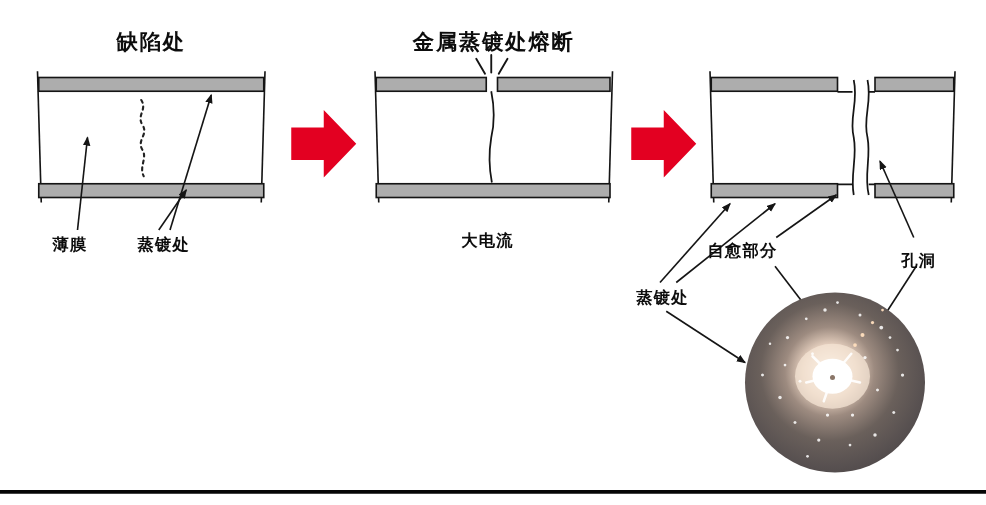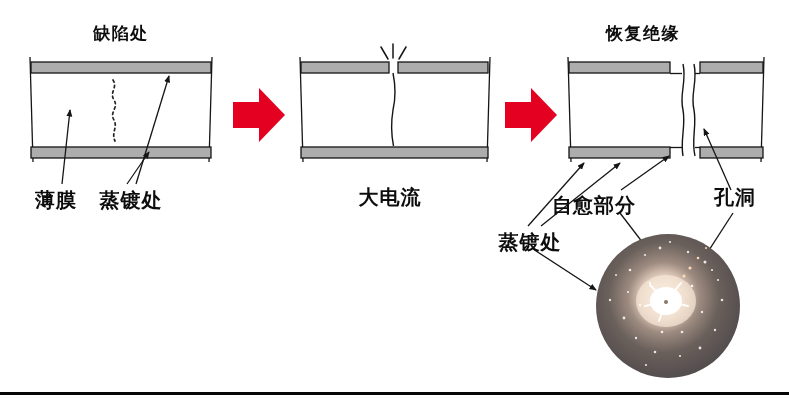--- a/index.html
+++ b/index.html
@@ -3,21 +3,21 @@
 <meta charset="utf-8">
 <style>
   html,body{margin:0;padding:0;background:#ffffff;}
   .canvas{
     position:relative;width:789px;height:404px;background:#ffffff;overflow:hidden;
     font-family:Liberation Sans, sans-serif;color:#111;
   }
   .canvas svg{position:absolute;left:0;top:0;display:block;}
   .label{position:absolute;transform:translateX(-50%);font-weight:700;white-space:nowrap;color:#0d0d0d;}
   .title{font-size:17px;letter-spacing:1.5px;}
-  .small{font-size:20px;letter-spacing:1px;}
+  .small{font-size:13px;letter-spacing:1px;}
   .bottom-rule{position:absolute;left:0;top:392px;width:789px;height:3px;background:#060606;}
 </style>
 </head>
 <body>
 
 <div class="canvas">
 
   <svg width="789" height="404" viewBox="0 0 789 404">
     <defs>
       <marker id="ah" markerWidth="9" markerHeight="8" refX="6.5" refY="3" orient="auto" markerUnits="userSpaceOnUse">
@@ -138,23 +138,23 @@
             <circle cx="698" cy="258" r="1.3"></circle>
           <circle cx="706" cy="248" r="1.1"></circle>
             <circle cx="714" cy="240" r="0.9"></circle>
           <circle cx="684" cy="276" r="1.5"></circle>
         </g>
       </g>
     </g>
   </svg>
 
   <div class="label title" style="left:121px;top:22px">缺陷处</div>
-  <div class="label title" style="left:643px;top:22px">恢复绝缘</div>
+  <div class="label title" style="left:395px;top:22px">金属蒸镀处熔断</div>
 
   <div class="label small" style="left:56px;top:187px">薄膜</div>
   <div class="label small" style="left:131px;top:187px">蒸镀处</div>
   <div class="label small" style="left:390px;top:184px">大电流</div>
   <div class="label small" style="left:530px;top:229px">蒸镀处</div>
   <div class="label small" style="left:594px;top:192px">自愈部分</div>
-  <div class="label small" style="left:735px;top:184px">孔洞</div>
+  <div class="label small" style="left:735px;top:200px">孔洞</div>
 
   <div class="bottom-rule"></div>
 </div>
 
 </body></html>

